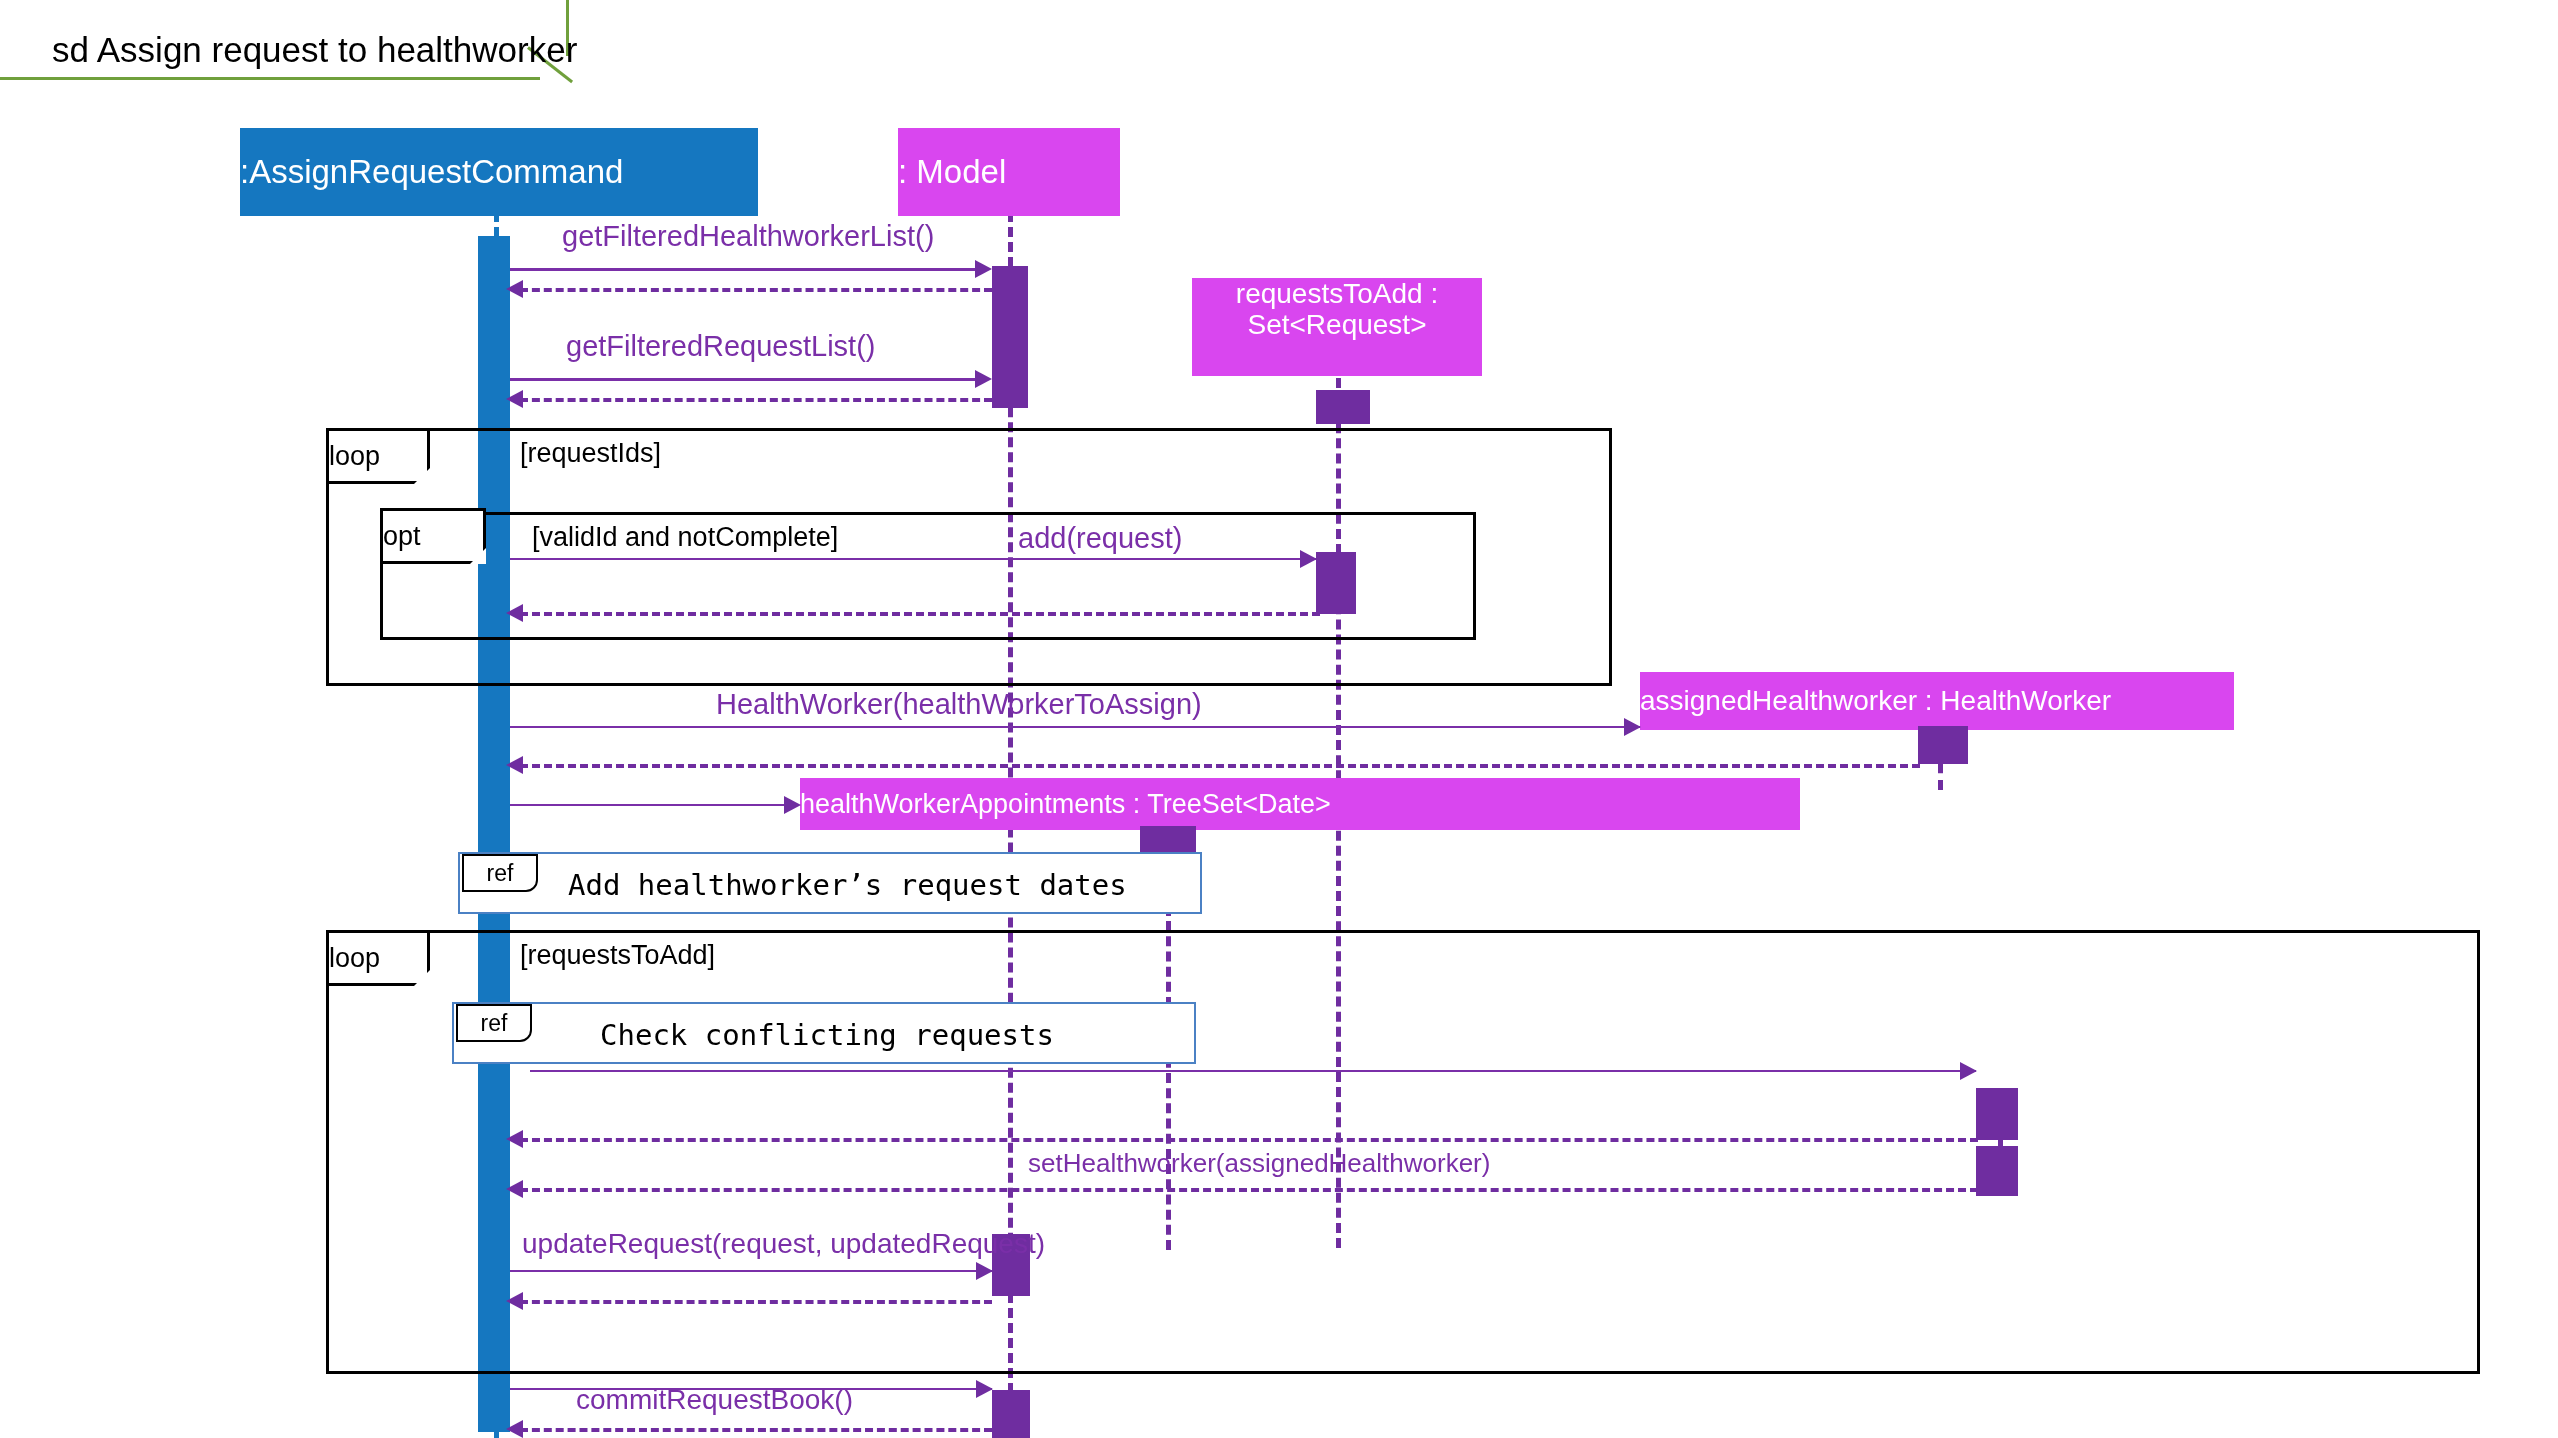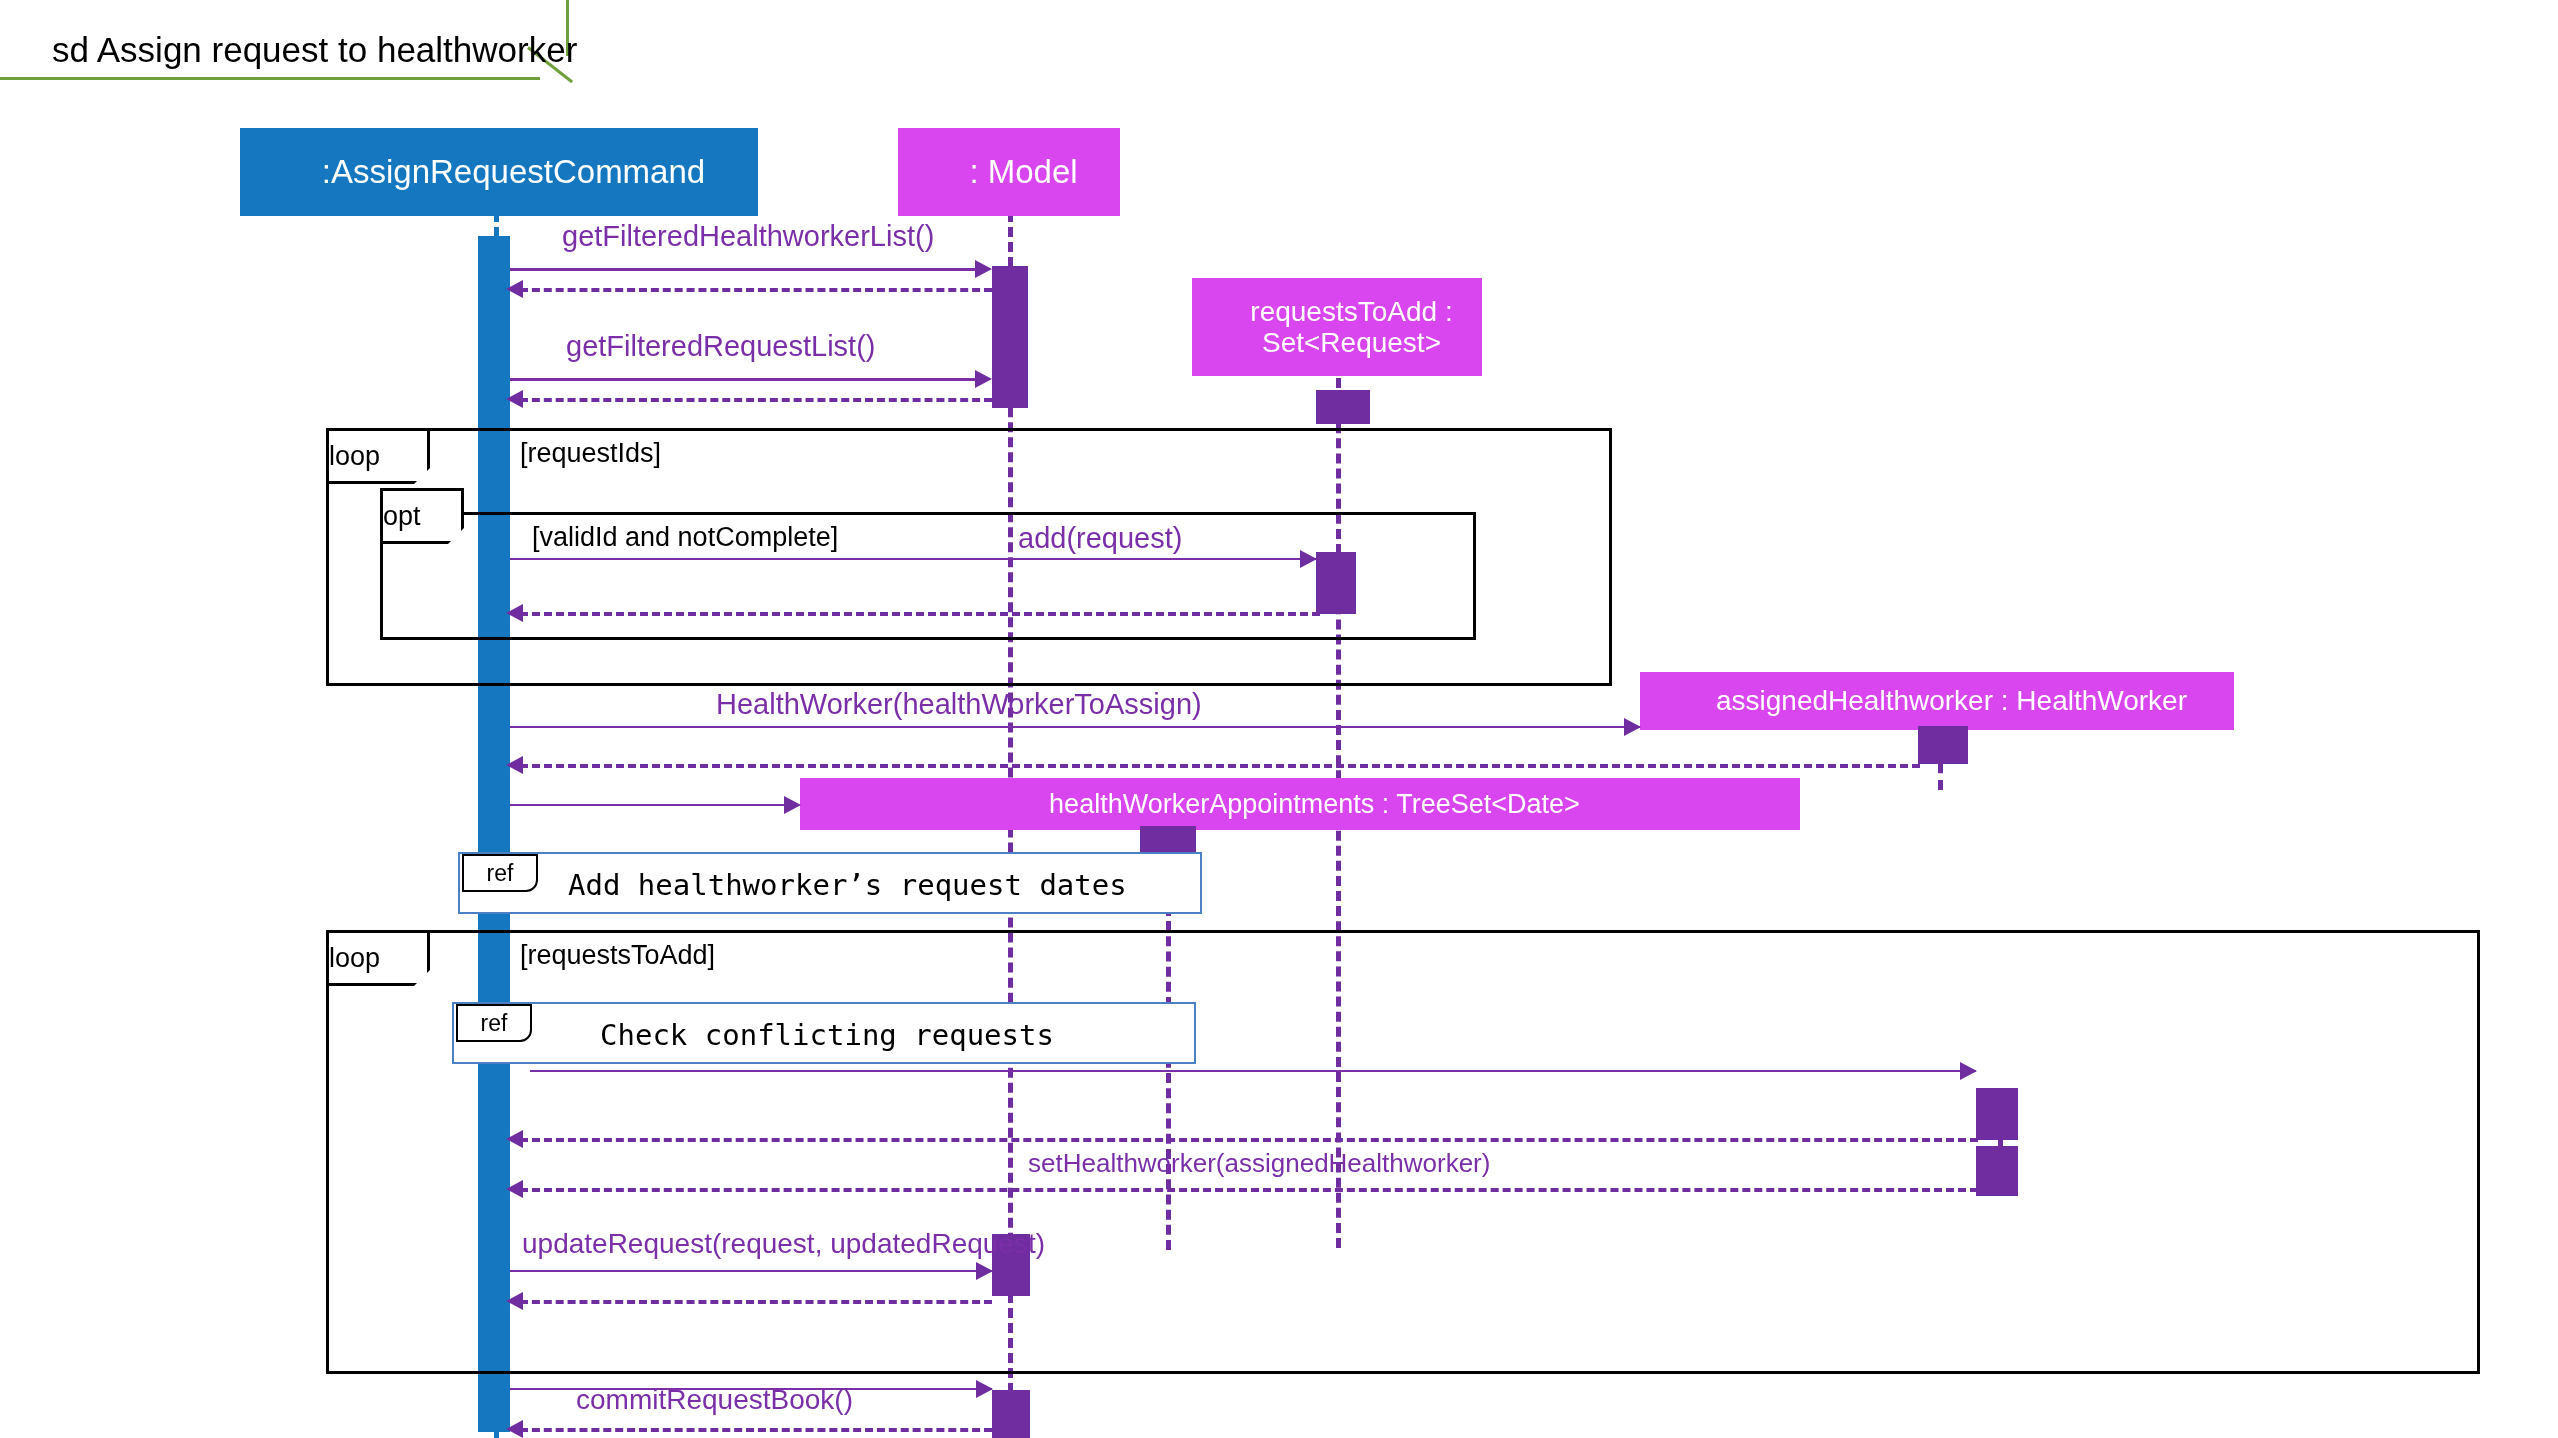--- a/index.html
+++ b/index.html
@@ -53,25 +53,23 @@
     color: #000000;
     white-space: nowrap;
     margin-top: 8px;
   }
   
   .lifeline-box {
     position: absolute;
     color: #ffffff;
     display: flex;
     align-items: center;
-    justify-content: center;
     text-align: center;
     line-height: 1.12;
     box-sizing: border-box;
-    padding-left: 29px;
   }
   .ll-blue { background: #1577C0; }
   .ll-purple { background: #d946ef; }
   
   .lifeline {
     position: absolute;
     width: 0px;
     border-left: 5px dashed #6F2DA0;
   }
   .lifeline.blue { border-left-color: #1577C0; }
@@ -226,21 +224,21 @@
 
   <div class="activation" style="left:992px; top:1390px; width:38px; height:48px;"></div>
 
   <div class="fragment" style="left:326px; top:428px; width:1286px; height:258px;"></div>
   <div class="frag-tab" style="left:326px; top:428px; width:104px; height:56px; font-size:27px;">
     <span>loop</span>
   </div>
   <div class="frag-guard" style="left:520px; top:438px; font-size:27px;">[requestIds]</div>
 
   <div class="fragment" style="left:380px; top:512px; width:1096px; height:128px;"></div>
-  <div class="frag-tab" style="left:380px; top:488px; width:84px; height:56px; font-size:27px;">
+  <div class="frag-tab" style="left:380px; top:508px; width:106px; height:56px; font-size:27px;">
     <span>opt</span>
   </div>
   <div class="frag-guard" style="left:532px; top:522px; font-size:27px;">[validId and notComplete]</div>
 
   <div class="fragment" style="left:326px; top:930px; width:2154px; height:444px;"></div>
   <div class="frag-tab" style="left:326px; top:930px; width:104px; height:56px; font-size:27px;">
     <span>loop</span>
   </div>
   <div class="frag-guard" style="left:520px; top:940px; font-size:27px;">[requestsToAdd]</div>
 

